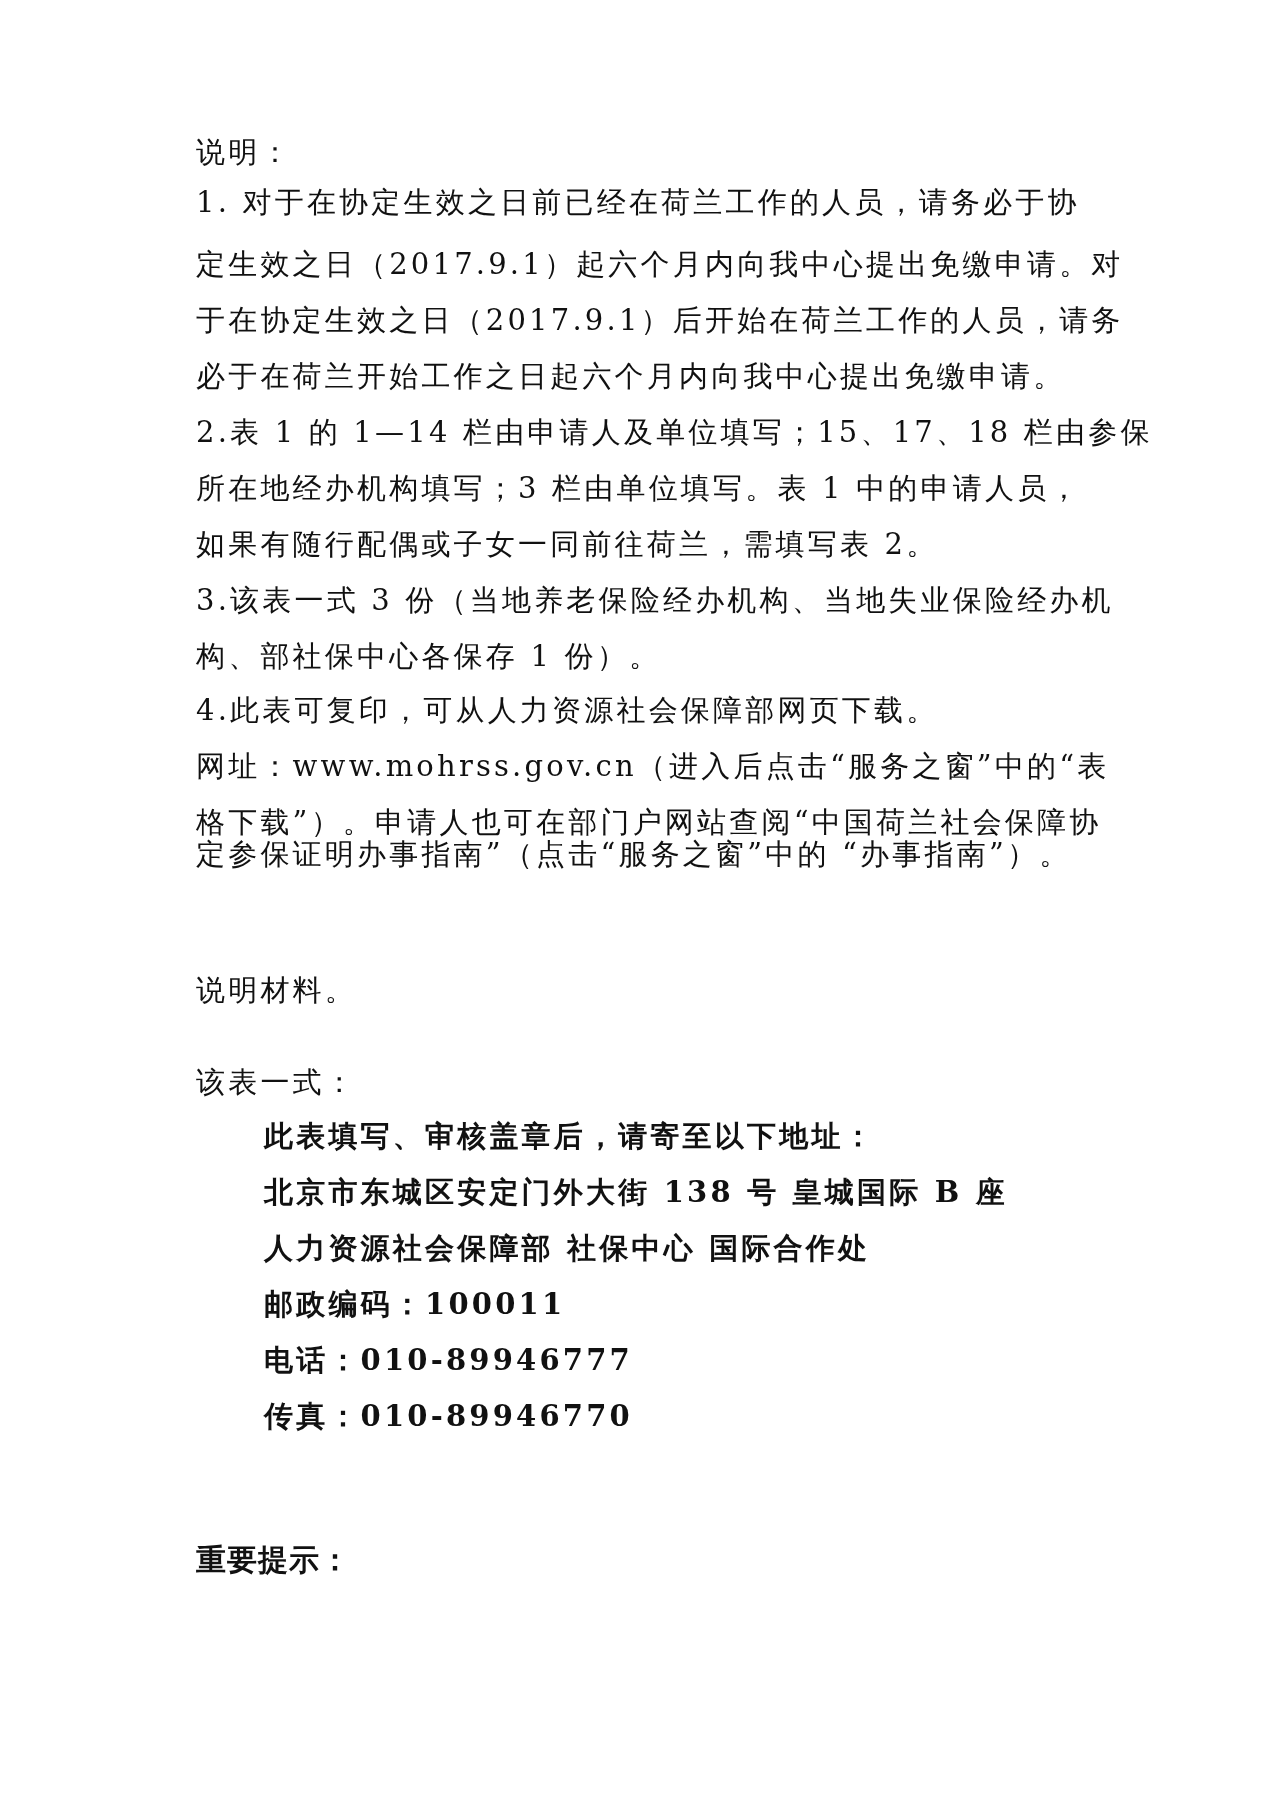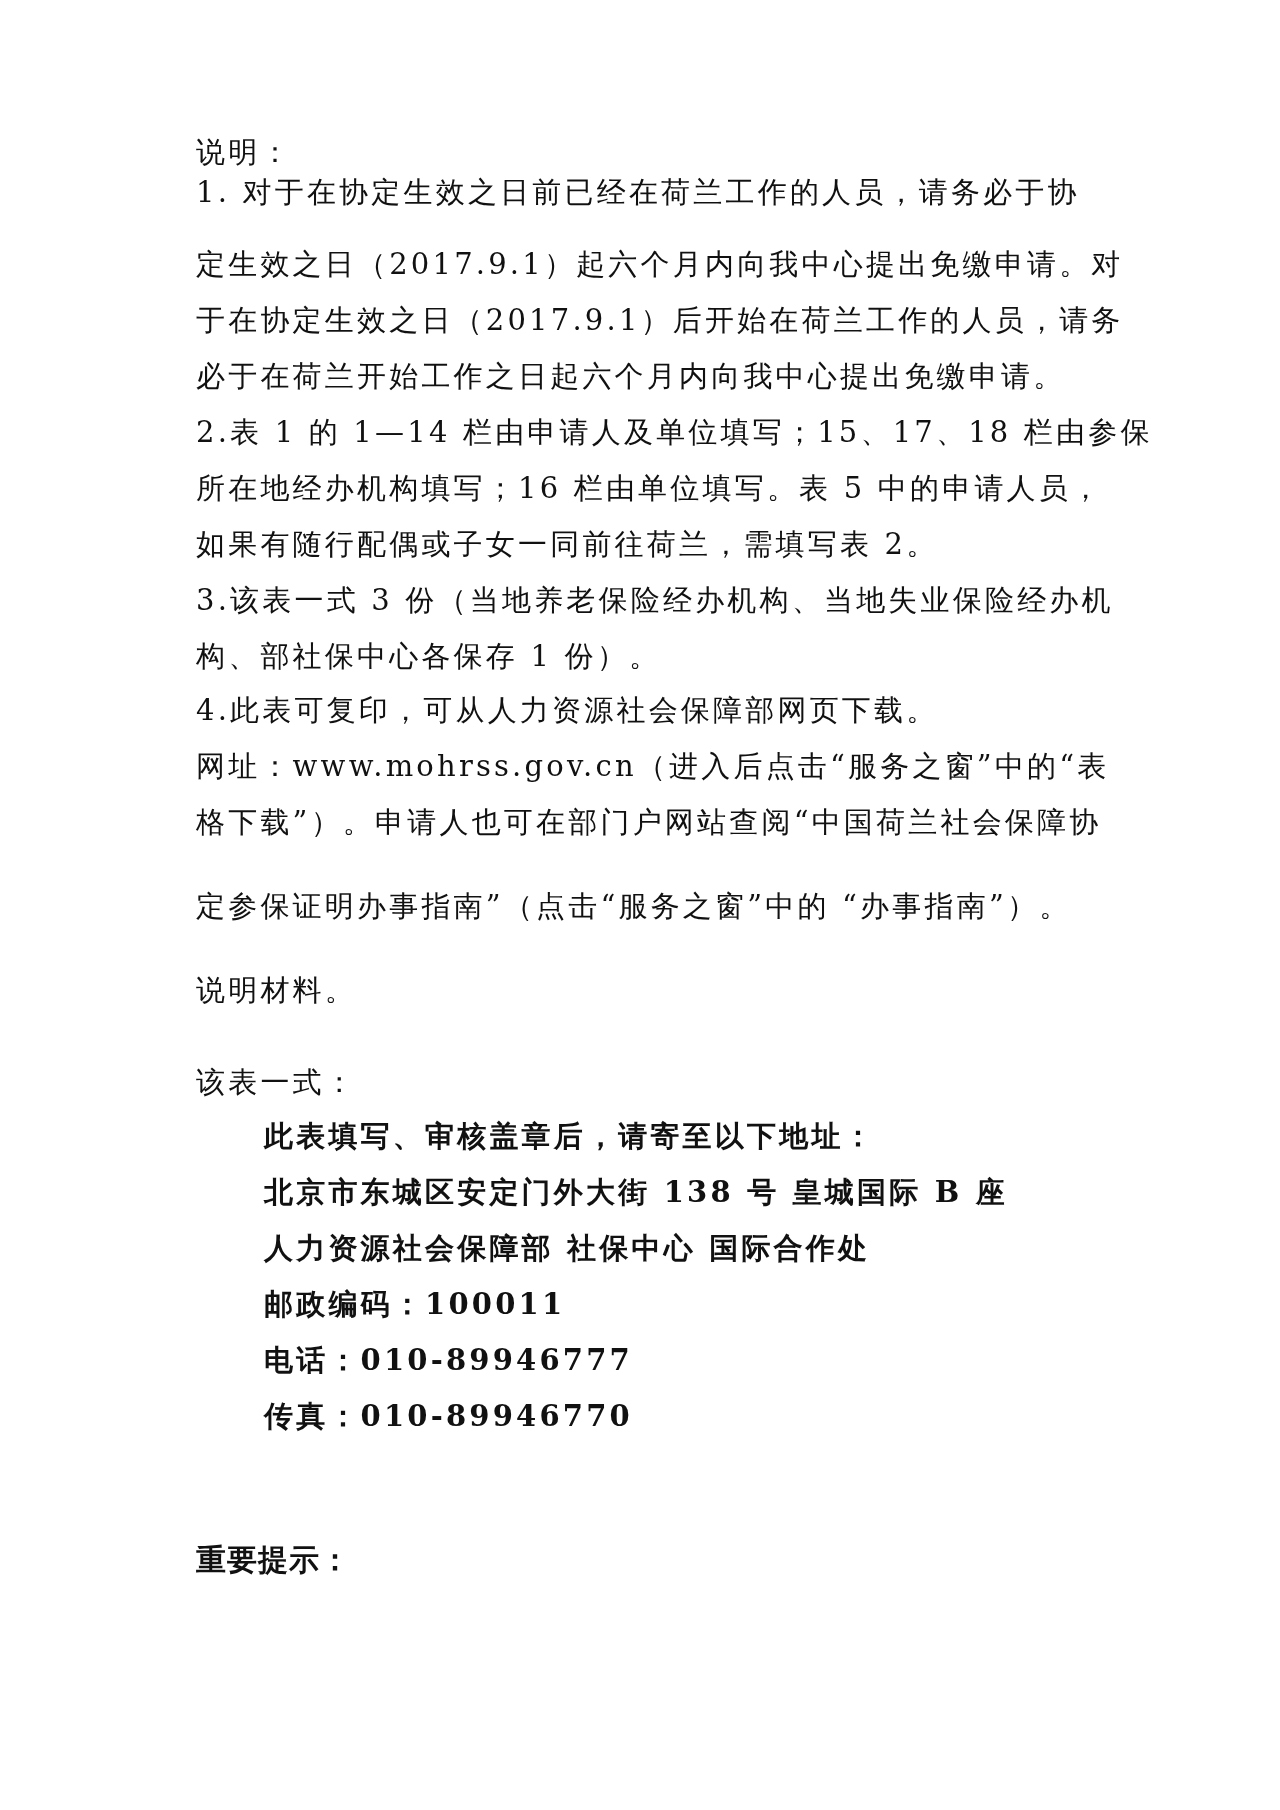--- a/index.html
+++ b/index.html
@@ -21,33 +21,33 @@
       font-weight: bold;
       font-size: 30px;
       letter-spacing: 1px;
     }
   </style>
 </head>
 <body>
 
 <div class="page">
   <div class="line" style="top:134px">说明：</div>
-  <div class="line" style="top:174px">1. 对于在协定生效之日前已经在荷兰工作的人员，请务必于协</div>
+  <div class="line" style="top:184px">1. 对于在协定生效之日前已经在荷兰工作的人员，请务必于协</div>
   <div class="line" style="top:246px">定生效之日（2017.9.1）起六个月内向我中心提出免缴申请。对</div>
   <div class="line" style="top:302px">于在协定生效之日（2017.9.1）后开始在荷兰工作的人员，请务</div>
   <div class="line" style="top:358px">必于在荷兰开始工作之日起六个月内向我中心提出免缴申请。</div>
   <div class="line" style="top:414px">2.表 1 的 1—14 栏由申请人及单位填写；15、17、18 栏由参保</div>
-  <div class="line" style="top:470px">所在地经办机构填写；16 栏由单位填写。表 5 中的申请人员，</div>
+  <div class="line" style="top:470px">所在地经办机构填写；3 栏由单位填写。表 1 中的申请人员，</div>
   <div class="line" style="top:526px">如果有随行配偶或子女一同前往荷兰，需填写表 2。</div>
   <div class="line" style="top:582px">3.该表一式 3 份（当地养老保险经办机构、当地失业保险经办机</div>
   <div class="line" style="top:638px">构、部社保中心各保存 1 份）。</div>
   <div class="line" style="top:692px">4.此表可复印，可从人力资源社会保障部网页下载。</div>
   <div class="line" style="top:804px">格下载”）。申请人也可在部门户网站查阅“中国荷兰社会保障协</div>
   <div class="line" style="top:748px">网址：www.mohrss.gov.cn（进入后点击“服务之窗”中的“表</div>
-  <div class="line" style="top:888px">定参保证明办事指南”（点击“服务之窗”中的 “办事指南”）。</div>
+  <div class="line" style="top:836px">定参保证明办事指南”（点击“服务之窗”中的 “办事指南”）。</div>
   <div class="line" style="top:972px">说明材料。</div>
 
   <div class="line" style="top:1064px">该表一式：</div>
   <div class="line indent" style="top:1118px">此表填写、审核盖章后，请寄至以下地址：</div>
   <div class="line indent" style="top:1174px">北京市东城区安定门外大街 138 号 皇城国际 B 座</div>
   <div class="line indent" style="top:1230px">人力资源社会保障部 社保中心 国际合作处</div>
   <div class="line indent" style="top:1286px">邮政编码：100011</div>
   <div class="line indent" style="top:1342px">电话：010-89946777</div>
   <div class="line indent" style="top:1398px">传真：010-89946770</div>
 

